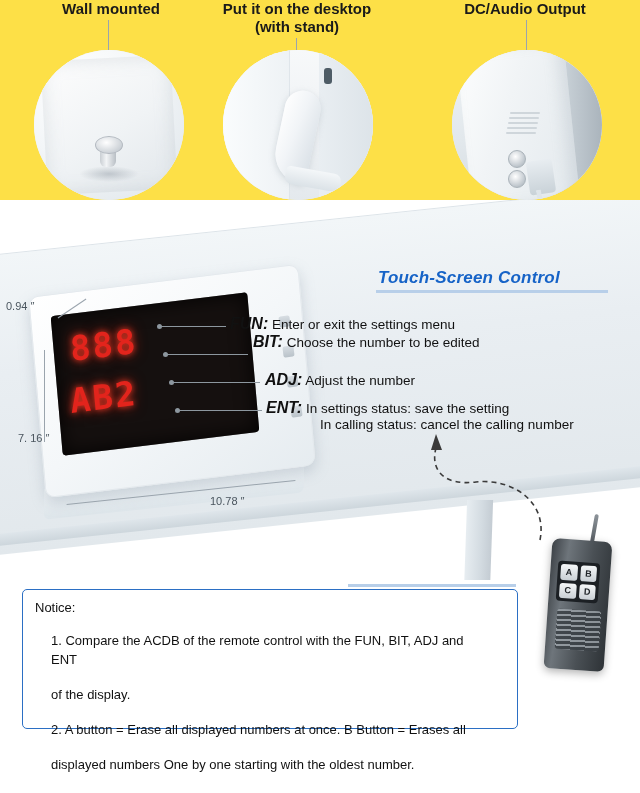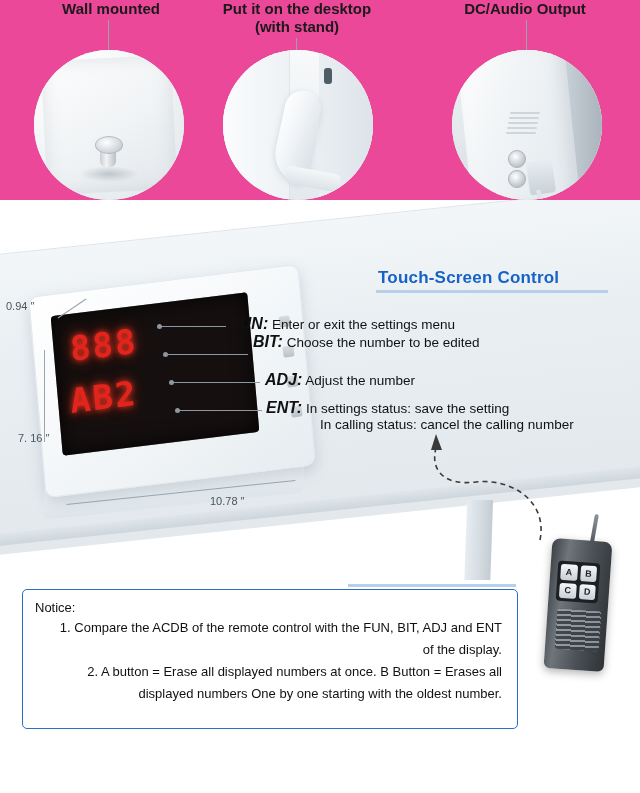--- a/index.html
+++ b/index.html
@@ -14,21 +14,21 @@
     overflow: hidden;
     font-family: "Liberation Sans", sans-serif;
     color: #111;
   }
 
   
   .top-section {
     position: absolute;
     left: 0; top: 0;
     width: 640px; height: 205px;
-    background: #ec4899;
+    background: #fde047;
   }
   .top-label {
     position: absolute;
     font-size: 15px;
     font-weight: bold;
     color: #1a1a1a;
     text-align: center;
     line-height: 18px;
     white-space: pre-line;
   }
@@ -249,21 +249,21 @@
   }
 
   
   .section-title {
     position: absolute;
     font-size: 17px;
     font-weight: bold;
     color: #1663c7;
     letter-spacing: .2px;
   }
-  .title-touch { left: 378px; top: 68px; }
+  .title-touch { left: 378px; top: 68px; font-style: italic; }
   .title-remote { left: 350px; top: 362px; }
   .title-underline {
     position: absolute;
     height: 3px;
     background: #b8cfe9;
   }
   .ul-touch { left: 376px; top: 90px; width: 232px; }
   .ul-remote { left: 348px; top: 384px; width: 168px; }
 
   .callout {
@@ -347,21 +347,21 @@
     border: 1px solid #2b6fc4;
     border-radius: 5px;
     background: #ffffff;
     padding: 10px 12px;
     box-sizing: border-box;
   }
   .notice-title {
     font-size: 13px; color: #111; margin: 0 0 3px 0;
   }
   .notice-line {
-    font-size: 13px; color: #111; line-height: 19px; margin: 3px; text-align: right;
+    font-size: 13px; color: #111; line-height: 19px; margin: 16px;
   }
 </style>
 </head>
 <body>
 
 <div class="top-section">
 
   <div class="top-label lbl-wall">Wall mounted</div>
   <div class="top-label lbl-desk">Put it on the desktop
 (with stand)</div>

